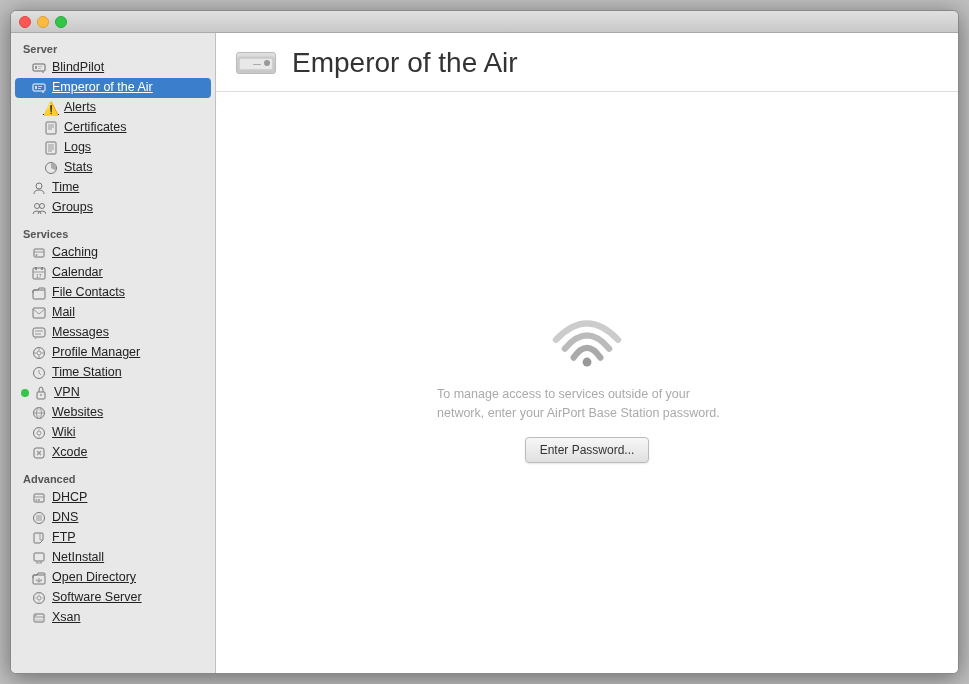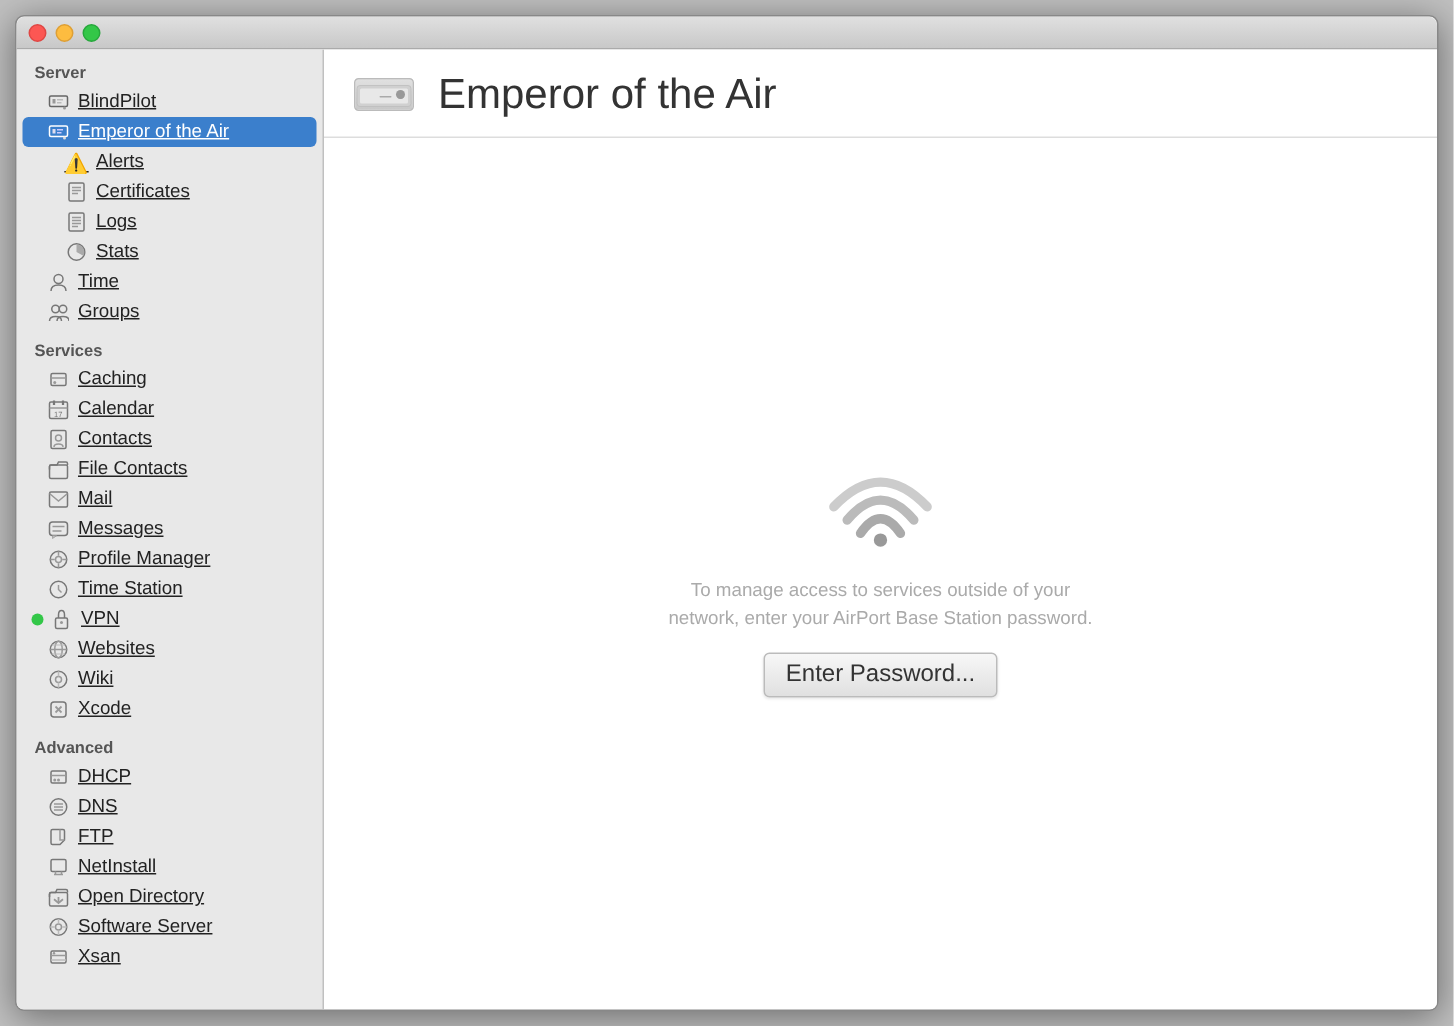--- a/index.html
+++ b/index.html
@@ -155,30 +155,29 @@
       height: 65px;
     }
     .airport-title {
       font-size: 18px;
       color: #888;
       font-weight: 400;
     }
     .airport-desc {
       font-size: 12.5px;
       color: #aaa;
-      text-align: center;
       line-height: 1.5;
       max-width: 300px;
     }
     .enter-password-btn {
       background: linear-gradient(to bottom, #f7f7f7, #e0e0e0);
       border: 1px solid #bbb;
       border-radius: 4px;
       padding: 5px 14px;
-      font-size: 16px;
+      font-size: 12px;
       color: #333;
       cursor: pointer;
       box-shadow: 0 1px 2px rgba(0,0,0,0.1);
       text-align: center;
     }
   </style>
 </head>
 <body>
 
 <div class="window">
@@ -296,30 +295,20 @@
         <span class="item-icon">
           <svg width="14" height="14" viewBox="0 0 14 14">
               <rect x="1" y="2" width="12" height="11" rx="1" fill="none" stroke="#777" stroke-width="1"></rect>
               <line x1="1" y1="6" x2="13" y2="6" stroke="#999" stroke-width="1"></line>
               <line x1="4" y1="1" x2="4" y2="4" stroke="#777" stroke-width="1.5"></line>
               <line x1="10" y1="1" x2="10" y2="4" stroke="#777" stroke-width="1.5"></line>
               <text x="4" y="12" font-size="5" fill="#777">17</text>
             </svg>
         </span>
         <span>Calendar</span>
-      </div>
-      <div class="sidebar-item">
-        <span class="item-icon">
-          <svg width="14" height="14" viewBox="0 0 14 14">
-              <rect x="2" y="1" width="10" height="12" rx="1" fill="none" stroke="#777" stroke-width="1"></rect>
-              <circle cx="7" cy="6" r="2" fill="none" stroke="#999" stroke-width="1"></circle>
-              <path d="M4 12 Q4 10 7 10 Q10 10 10 12" fill="none" stroke="#999" stroke-width="1"></path>
-            </svg>
-        </span>
-        <span>Contacts</span>
       </div>
       <div class="sidebar-item">
         <span class="item-icon">
           <svg width="14" height="14" viewBox="0 0 14 14">
               <rect x="1" y="4" width="12" height="9" rx="1" fill="none" stroke="#777" stroke-width="1"></rect>
               <path d="M1 7 L1 5 Q1 4 2 4 L6 4 L7 2 L12 2 Q13 2 13 3 L13 4" fill="none" stroke="#777" stroke-width="1"></path>
             </svg>
         </span>
         <span>File Contacts</span>
       </div>

